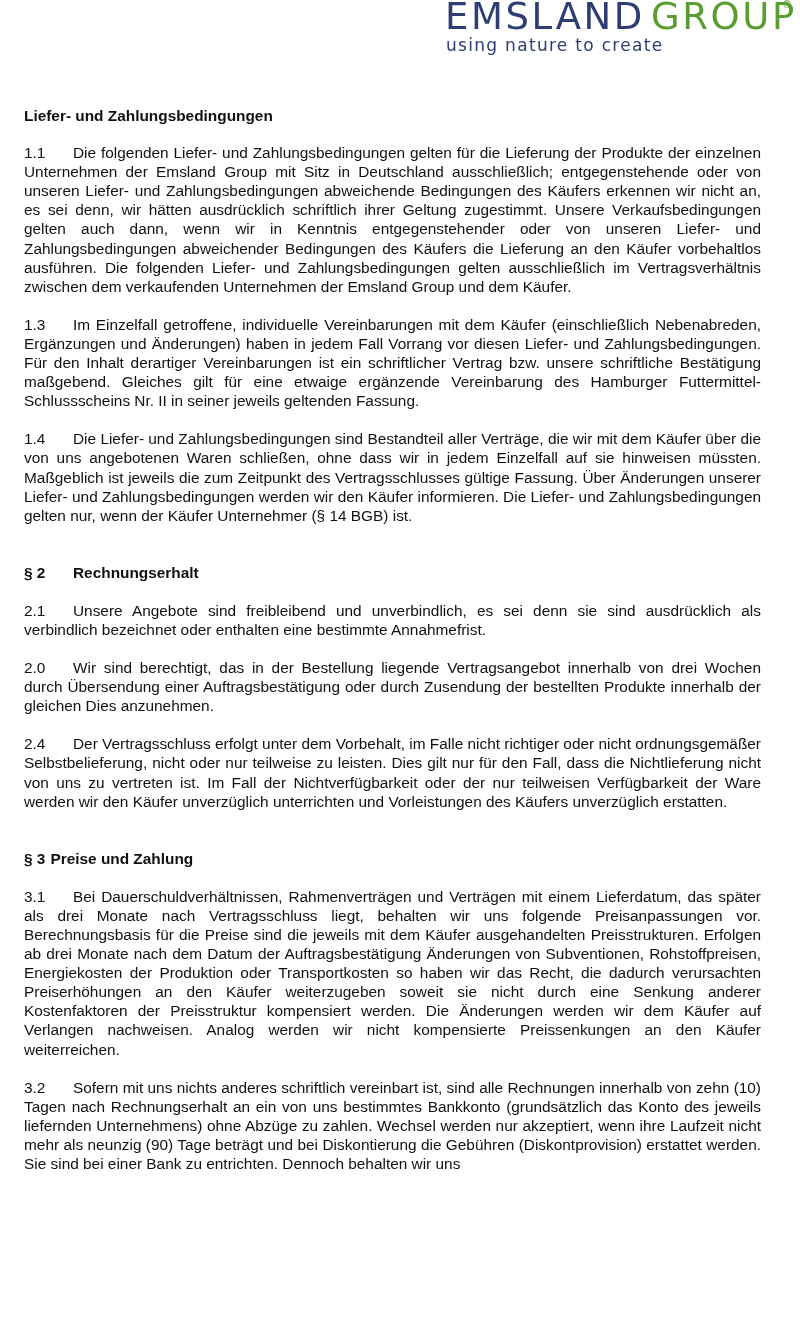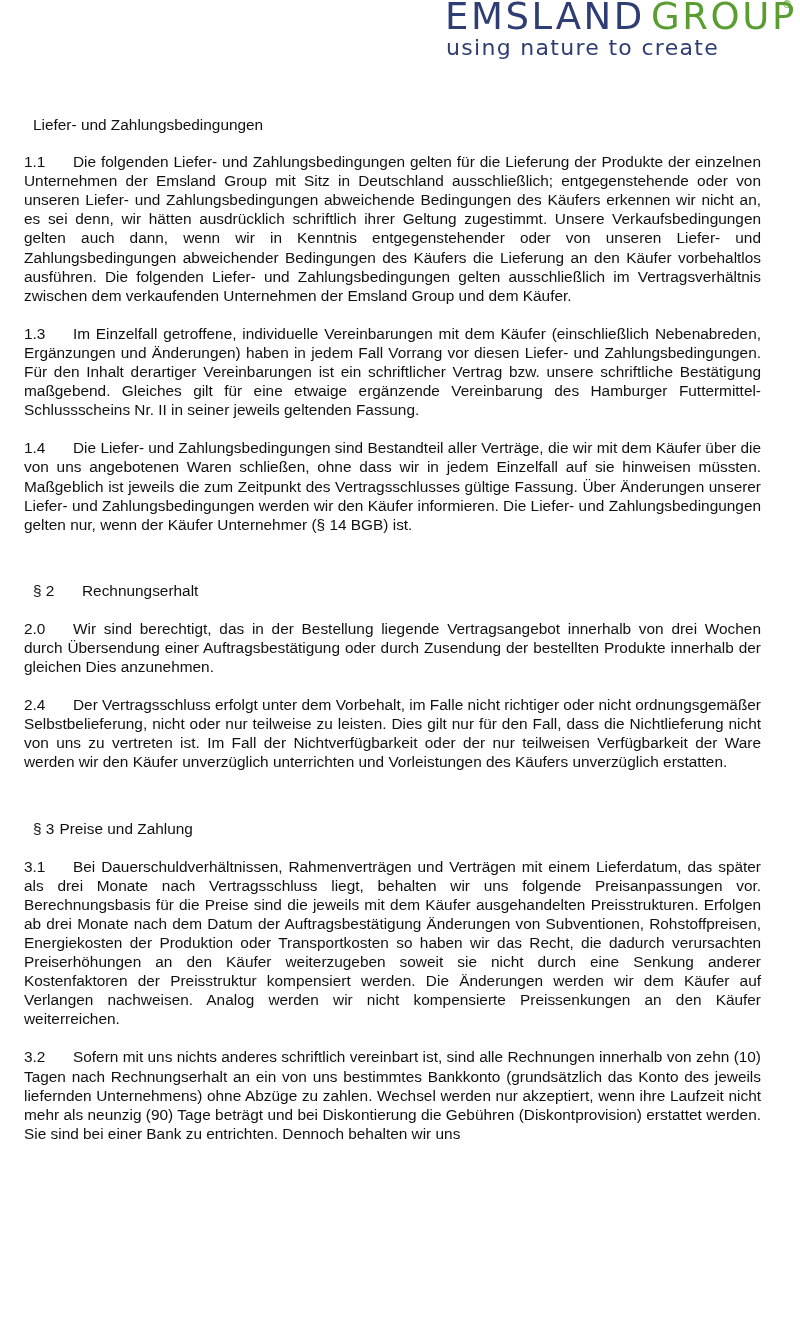--- a/index.html
+++ b/index.html
@@ -41,36 +41,36 @@
       right: -2px;
       font-size: 10px;
       color: #5a9e32;
       font-family: "DejaVu Sans", sans-serif;
     }
     .logo-tagline {
       position: absolute;
       top: 35px;
       left: 1px;
       font-family: "DejaVu Sans", sans-serif;
-      font-size: 22px;
+      font-size: 17px;
       letter-spacing: 1.3px;
       color: #2e3d73;
       white-space: nowrap;
     }
     .doc {
       position: absolute;
       top: 106px;
       left: 24px;
       width: 737px;
       font-size: 15.4px;
       line-height: 19.1px;
     }
     .doc-title, .section-heading {
-      font-weight: normal;
-      margin: 9px;
+      font-weight: bold;
+      margin: 0;
     }
     .doc-title { margin-bottom: 18px; }
     .section-heading { margin-bottom: 19px; }
     .section-heading .num { display: inline-block; min-width: 49px; }
     .section-heading.inline .num { min-width: 0; margin-right: 5px; }
     .para {
       margin: 0 0 19px 0;
       text-align: justify;
     }
     .para .num {
@@ -98,20 +98,21 @@
     <p class="para"><span class="num">1.3</span><span>Im Einzelfall getroffene, individuelle Vereinbarungen  mit dem Käufer (einschließlich Nebenabreden, Ergänzungen und Änderungen) haben in jedem Fall  Vorrang vor diesen Liefer- und Zahlungsbedingungen. Für den Inhalt derartiger Vereinbarungen ist ein  schriftlicher Vertrag bzw. unsere schriftliche Bestätigung maßgebend. Gleiches gilt für eine etwaige ergänzende Vereinbarung des Hamburger Futtermittel-Schlussscheins Nr. II in seiner jeweils geltenden Fassung.</span></p>
     <p class="para"><span class="num">1.4</span><span>Die Liefer- und Zahlungsbedingungen sind Bestandteil aller Verträge, die wir mit dem Käufer über die  von uns angebotenen Waren schließen, ohne dass wir in jedem Einzelfall auf sie hinweisen müssten. Maßgeblich ist jeweils die zum Zeitpunkt des Vertragsschlusses gültige Fassung. Über Änderungen unserer Liefer- und Zahlungsbedingungen werden wir den Käufer informieren. Die Liefer- und Zahlungsbedingungen gelten nur, wenn der Käufer Unternehmer (§ 14 BGB) ist.</span></p>
   </section>
 
   <div class="gap"></div>
 
   <section>
     <p class="section-heading">
       <span class="num">§ 2</span><span>Rechnungserhalt</span>
     </p>
+    <p class="para"><span class="num">2.1</span><span>Unsere Angebote sind freibleibend und unverbindlich, es sei denn sie sind ausdrücklich als verbindlich bezeichnet oder enthalten eine bestimmte Annahmefrist.</span></p>
     <p class="para"><span class="num">2.0</span><span>Wir sind berechtigt, das in der Bestellung liegende Vertragsangebot innerhalb von drei Wochen durch Übersendung einer Auftragsbestätigung oder durch Zusendung der bestellten Produkte innerhalb der gleichen Dies anzunehmen.</span></p>
     <p class="para"><span class="num">2.4</span><span>Der Vertragsschluss erfolgt unter dem Vorbehalt, im Falle nicht richtiger oder nicht ordnungsgemäßer Selbstbelieferung, nicht oder nur teilweise zu leisten. Dies gilt nur für den Fall, dass die Nichtlieferung nicht von uns zu vertreten ist. Im Fall der Nichtverfügbarkeit oder der nur teilweisen Verfügbarkeit der Ware werden wir den Käufer unverzüglich unterrichten und Vorleistungen des Käufers unverzüglich erstatten.</span></p>
   </section>
 
   <div class="gap"></div>
 
   <section>
     <p class="section-heading inline">
       <span class="num">§ 3</span><span>Preise und Zahlung</span>
     </p>

